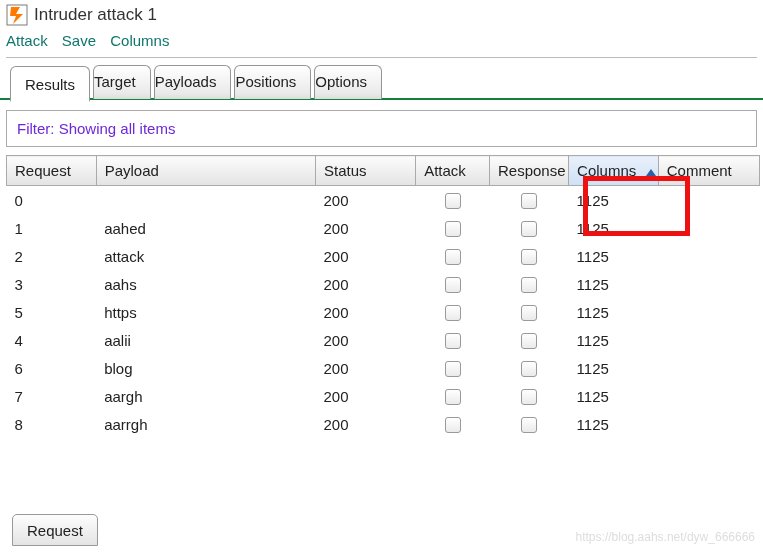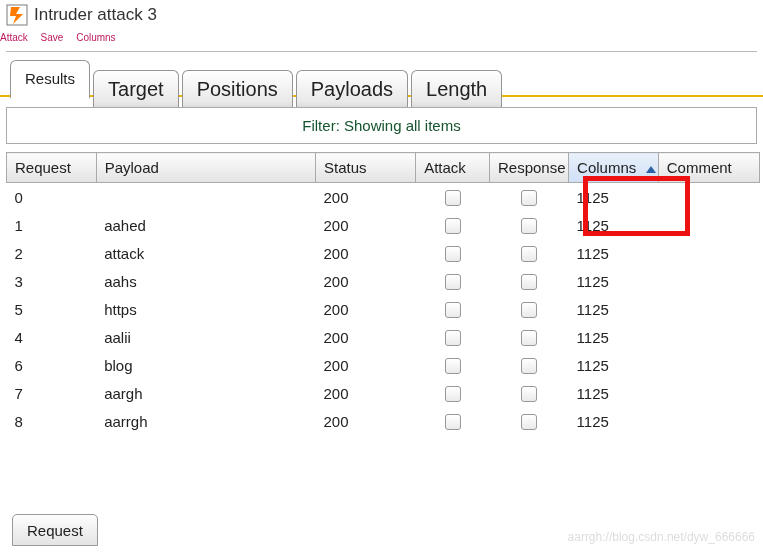--- a/index.html
+++ b/index.html
@@ -23,63 +23,62 @@
   .titlebar .icon {
     width: 22px;
     height: 22px;
     display: inline-block;
   }
   .title {
     font-size: 17px;
     color: #333;
   }
   .menubar {
-    padding: 6px 6px 8px 0;
-    font-size: 10px;
-    color: #be185d;
+    padding: 6px 6px 8px 6px;
+    font-size: 15px;
+    color: #0f766e;
   }
   .menubar span { margin-right: 10px; cursor: default; }
   .divider {
     border-top: 1px solid #bbb;
     margin: 0 6px 0 6px;
   }
   .tabs {
     display: flex;
     padding: 6px 6px 0 10px;
-    border-bottom: 2px solid #eab308;
+    border-bottom: 2px solid #15803d;
   }
   .tab {
     background: linear-gradient(#ffffff,#e9e9e9 85%,#dcdcdc);
     border: 1px solid #949494;
     border-bottom: none;
     border-radius: 6px 6px 0 0;
     margin-right: 3px;
-    padding: 7px 14px 6px 14px;
-    font-size: 20px;
+    padding: 7px 14px 6px 0;
+    font-size: 15px;
     color: #222;
     cursor: default;
     position: relative;
-    top: 12px;
+    top: 1px;
   }
   .tab.active {
     background: #fff;
     font-size: 15px;
     padding: 9px 14px 7px 14px;
     top: 2px;
     border-bottom: 2px solid #fff;
     margin-bottom: -2px;
   }
   .filter {
     border: 1px solid #aaa;
     margin: 10px 6px 8px 6px;
     padding: 9px 10px;
     background: #fff;
     font-size: 15px;
-    color: #14532d;
-    text-align: center;
+    color: #6d28d9;
   }
   .table {
     margin: 0 0 0 6px;
     border-collapse: collapse;
     width: 754px;
     table-layout: fixed;
   }
   .table th {
     text-align: left;
     font-weight: normal;
@@ -156,36 +155,36 @@
 </head>
 <body>
 
 <div class="titlebar">
   <span class="icon">
     <svg viewBox="0 0 22 22" width="22" height="22">
       <rect x="1" y="1" width="20" height="20" fill="#fff" stroke="#7a7a7a"></rect>
       <polygon points="5,3 14,3 10,10 17,10 7,20 10,12 4,12" fill="#ff7a00"></polygon>
     </svg>
   </span>
-  <span class="title">Intruder attack 3</span>
+  <span class="title">Intruder attack 1</span>
 </div>
 
 <div class="menubar">
   <span>Attack</span>
   <span>Save</span>
   <span>Columns</span>
 </div>
 <div class="divider"></div>
 
 <div class="tabs">
   <div class="tab active">Results</div>
   <div class="tab">Target</div>
+  <div class="tab">Payloads</div>
   <div class="tab">Positions</div>
-  <div class="tab">Payloads</div>
-  <div class="tab">Length</div>
+  <div class="tab">Options</div>
 </div>
 
 <div class="filter">
   <span>Filter: Showing all items</span>
 </div>
 
 <table class="table">
   <colgroup>
     <col style="width:85px">
       <col style="width:208px">
@@ -293,13 +292,13 @@
       </tr>
     </tbody>
 </table>
 
 <div class="highlight"></div>
 
 <div class="bottom-tabs">
   <div class="bottom-tab">Request</div>
 </div>
 
-<div class="watermark">aarrgh://blog.csdn.net/dyw_666666</div>
+<div class="watermark">https://blog.aahs.net/dyw_666666</div>
 
 </body></html>

